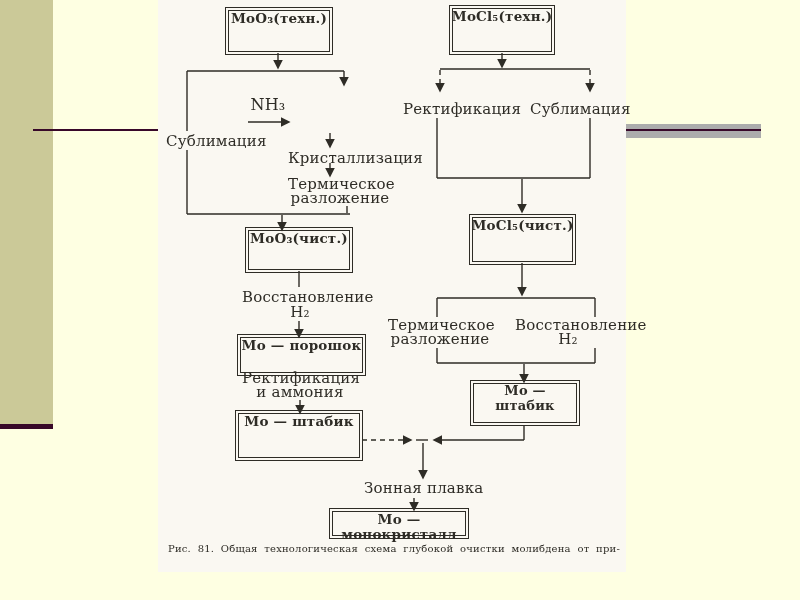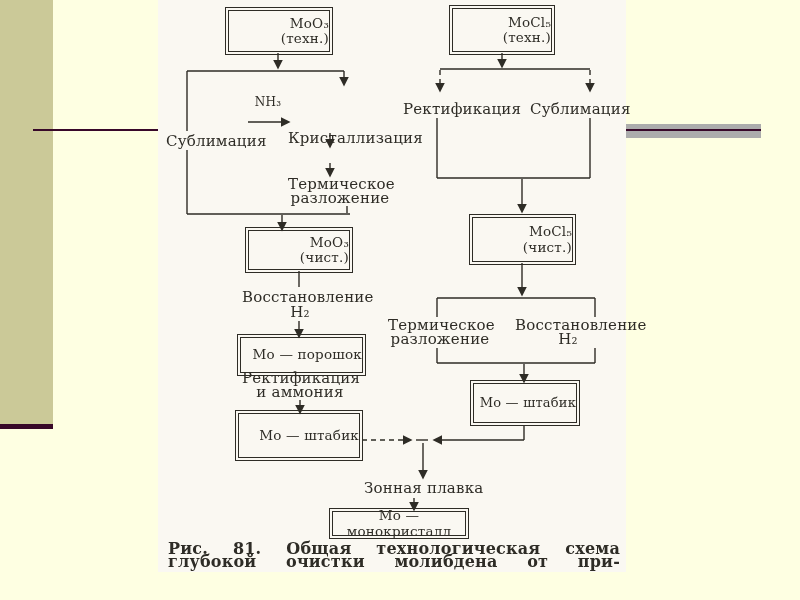--- a/index.html
+++ b/index.html
@@ -21,27 +21,27 @@
   
   .scan{position:absolute;left:158px;top:0;width:468px;height:572px;background:var(--scan-bg,#FAF8F2)}
   svg.conn{position:absolute;left:0;top:0;width:468px;height:572px}
   .ln{stroke:#2e2c26;stroke-width:1.4;fill:none}
   .dash{stroke-dasharray:5 4}
   .arr{marker-end:url(#arrowhead)}
 
   .fbox{
     position:absolute;box-sizing:border-box;
     border:1.4px solid #2e2c26;outline:1px solid #2e2c26;outline-offset:2px;
-    display:flex;flex-direction:column;align-items:flex-end;justify-content:center;
-    font-size:13.5px;line-height:1.12;text-align:center;letter-spacing:.2px;
+    display:flex;flex-direction:row;align-items:flex-start;justify-content:center;
+    font-size:13.5px;line-height:1.12;text-align:center;letter-spacing:.2px;font-weight:bold;
   }
   .flabel{position:absolute;font-size:15px;line-height:1.1;text-align:center;white-space:nowrap;letter-spacing:.2px}
-  .nh3{font-size:12px}
+  .nh3{font-size:16px}
 
-  .caption{position:absolute;left:10px;top:542px;width:452px;font-size:16px;font-weight:bold;line-height:13px;letter-spacing:.2px}
+  .caption{position:absolute;left:10px;top:542px;width:452px;font-size:10px;font-weight:normal;line-height:13px;letter-spacing:.2px}
   .caption .l1{text-align:justify;text-align-last:justify}
 </style>
 </head>
 <body>
 
 <div class="slide">
 
   <div class="olive-bar"></div>
   <div class="olive-cap"></div>
   <div class="rule-left"></div>
@@ -125,21 +125,21 @@
     </div>
     <div class="fbox" style="left:315px;top:383px;width:104px;height:40px;font-size:13px">
       <div>Мо — штабик</div>
     </div>
     <div class="fbox" style="left:174px;top:511px;width:134px;height:25px">
       <div>Мо — монокристалл</div>
     </div>
 
     <div class="flabel nh3" style="left:88px;top:96px;width:44px">NH₃</div>
     <div class="flabel" style="left:8px;top:133px;width:78px">Сублимация</div>
-    <div class="flabel" style="left:130px;top:130px;width:116px">Кристаллизация</div>
+    <div class="flabel" style="left:130px;top:150px;width:116px">Кристаллизация</div>
     <div class="flabel" style="left:130px;top:176px;width:104px">Термическое</div>
     <div class="flabel" style="left:130px;top:190px;width:104px">разложение</div>
     <div class="flabel" style="left:84px;top:289px;width:116px">Восстановление</div>
     <div class="flabel" style="left:84px;top:304px;width:116px">H₂</div>
     <div class="flabel" style="left:84px;top:370px;width:116px">Ректификация</div>
     <div class="flabel" style="left:84px;top:384px;width:116px">и аммония</div>
     <div class="flabel" style="left:245px;top:101px;width:104px">Ректификация</div>
     <div class="flabel" style="left:372px;top:101px;width:100px">Сублимация</div>
     <div class="flabel" style="left:230px;top:317px;width:104px">Термическое</div>
     <div class="flabel" style="left:230px;top:331px;width:104px">разложение</div>

